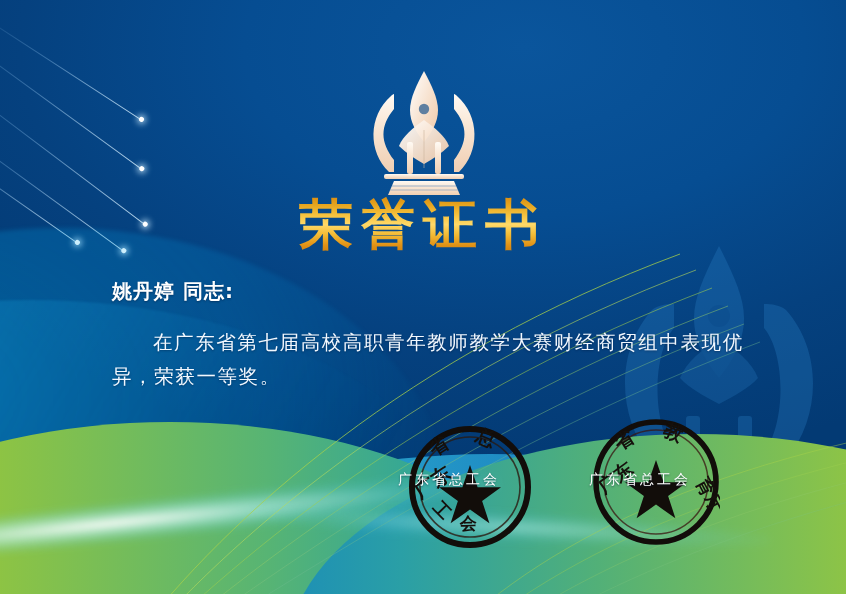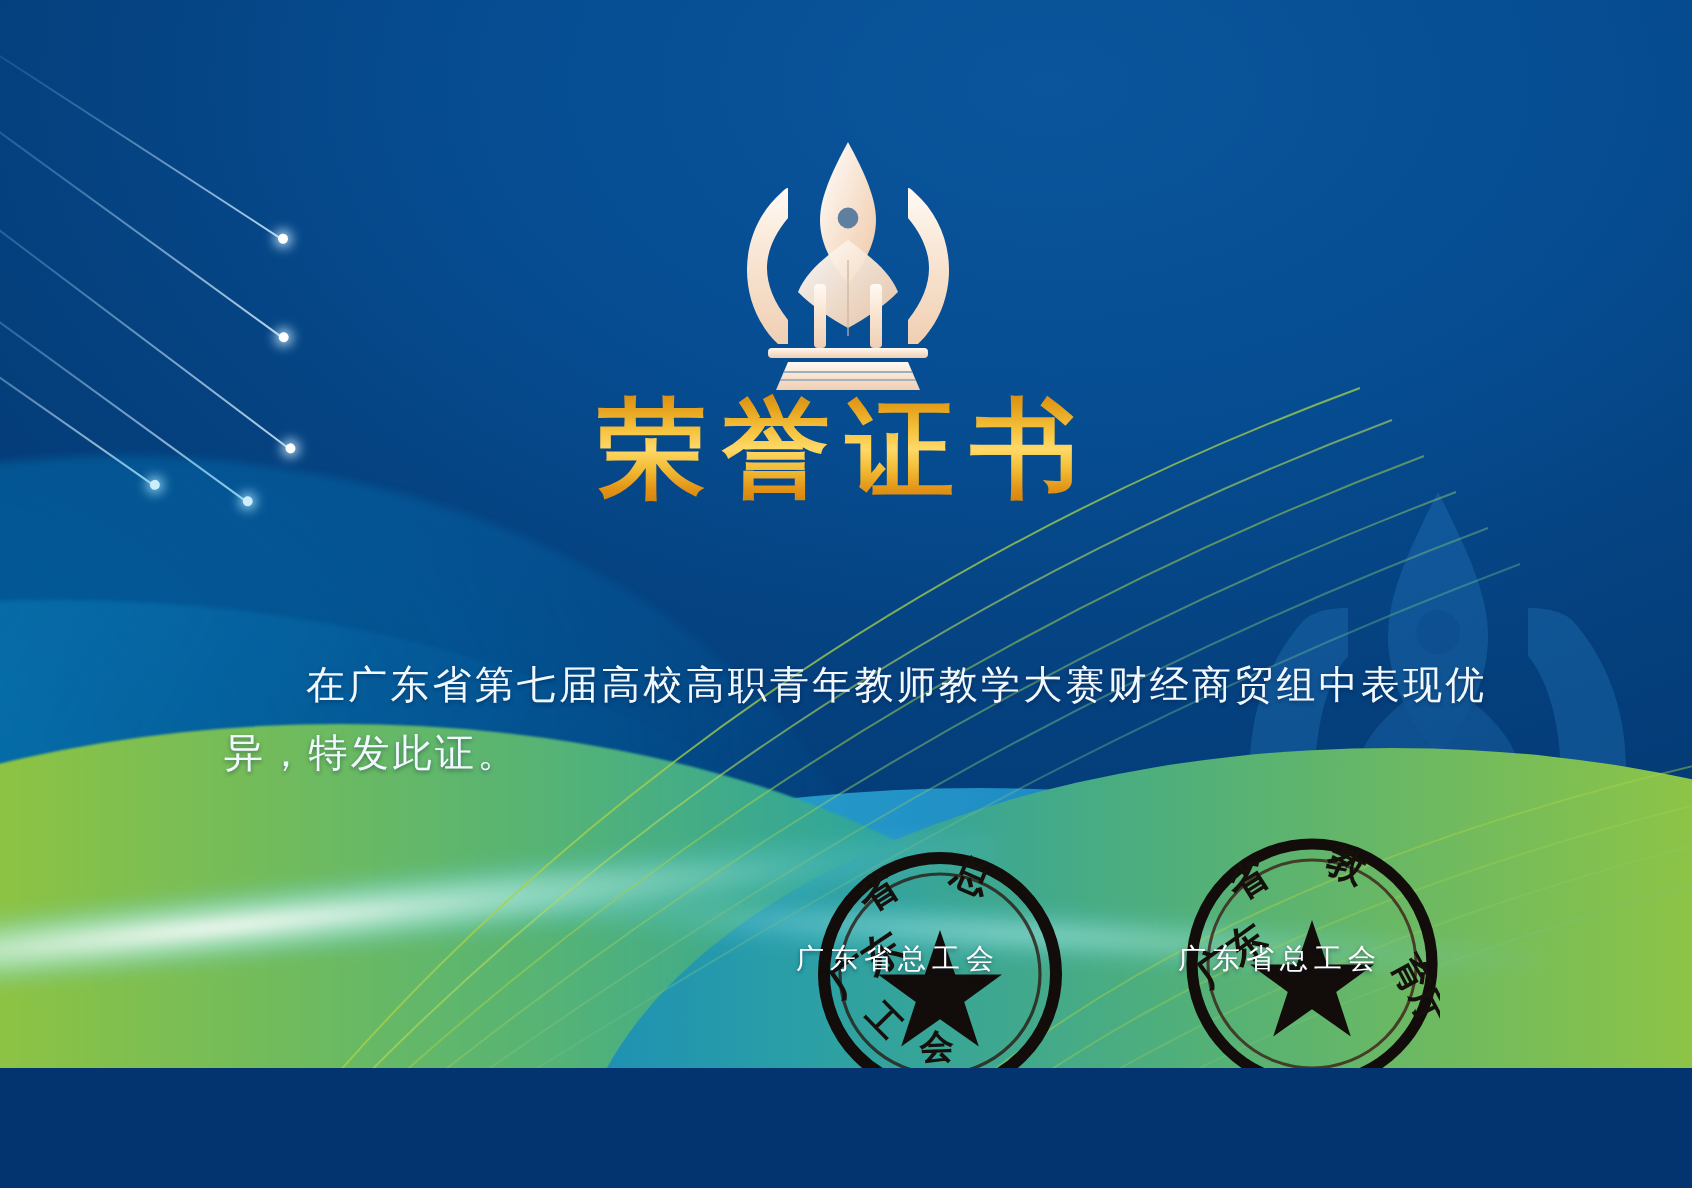--- a/index.html
+++ b/index.html
@@ -2,21 +2,21 @@
 <html><head>
 <meta charset="utf-8">
 <style>
   html,body{margin:0;padding:0;}
   body{
     width:846px;height:594px;overflow:hidden;
     font-family:"Liberation Serif", serif;
     background:#03346f;
   }
   #cert{
-    position:relative;width:846px;height:534px;overflow:hidden;
+    position:relative;width:846px;height:594px;overflow:hidden;
     background:
       radial-gradient(ellipse 700px 420px at 62% 8%, #0a559c 0%, #064d92 40%, #05417f 72%, #033a74 100%),
       linear-gradient(180deg,#063f7c 0%,#05468a 45%,#044a90 70%,#03427f 100%);
   }
 
   
   .bg-layer{position:absolute;inset:0;pointer-events:none;}
 
   .meteor{position:absolute;transform-origin:0 50%;}
   .meteor .trail{
@@ -246,23 +246,24 @@
 
       <rect x="26" y="106" width="80" height="5" rx="2" fill="url(#cream)"></rect>
       <path d="M36 113 L96 113 L102 127 L30 127 Z" fill="url(#cream)"></path>
       <path d="M34 118 L98 118" stroke="#4b7fb3" stroke-width="1.1" opacity="0.55"></path>
       <path d="M32 122 L100 122" stroke="#4b7fb3" stroke-width="1.1" opacity="0.45"></path>
     </svg>
   </div>
 
   <div class="title">荣誉证书</div>
 
+  <div class="recipient">姚丹婷  同志:</div>
 
   <div class="body-text">
-    <p class="indent">在广东省第七届高校高职青年教师教学大赛财经商贸组中表现优异，特发此证。</p>
+    <p class="indent">在广东省第七届高校高职青年教师教学大赛财经商贸组中表现优异，荣获一等奖。</p>
   </div>
 
   <div class="seal" id="seal-union">
     <svg viewBox="0 0 124 124" width="124" height="124">
       <defs>
         <path id="arcU" d="M 17 62 A 45 45 0 0 1 107 62"></path>
         <path id="arcUb" d="M 20 62 A 42 42 0 0 0 104 62"></path>
       </defs>
       <circle cx="62" cy="62" r="58" fill="none" stroke="#120d0a" stroke-width="6"></circle>
       <circle cx="62" cy="62" r="50" fill="none" stroke="#2a1a12" stroke-width="1.6" opacity="0.8"></circle>

